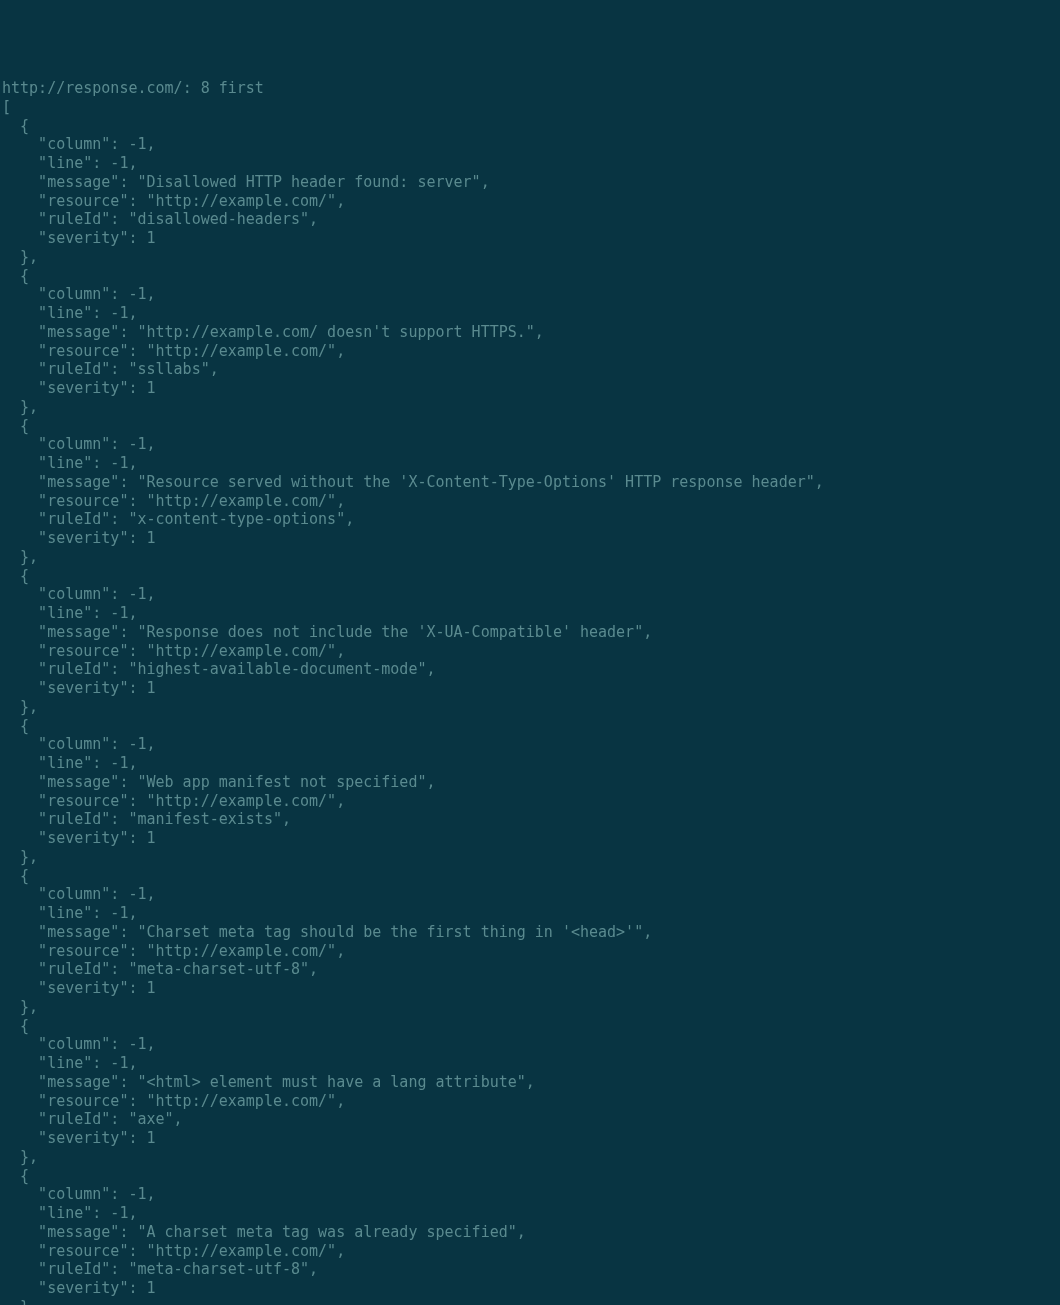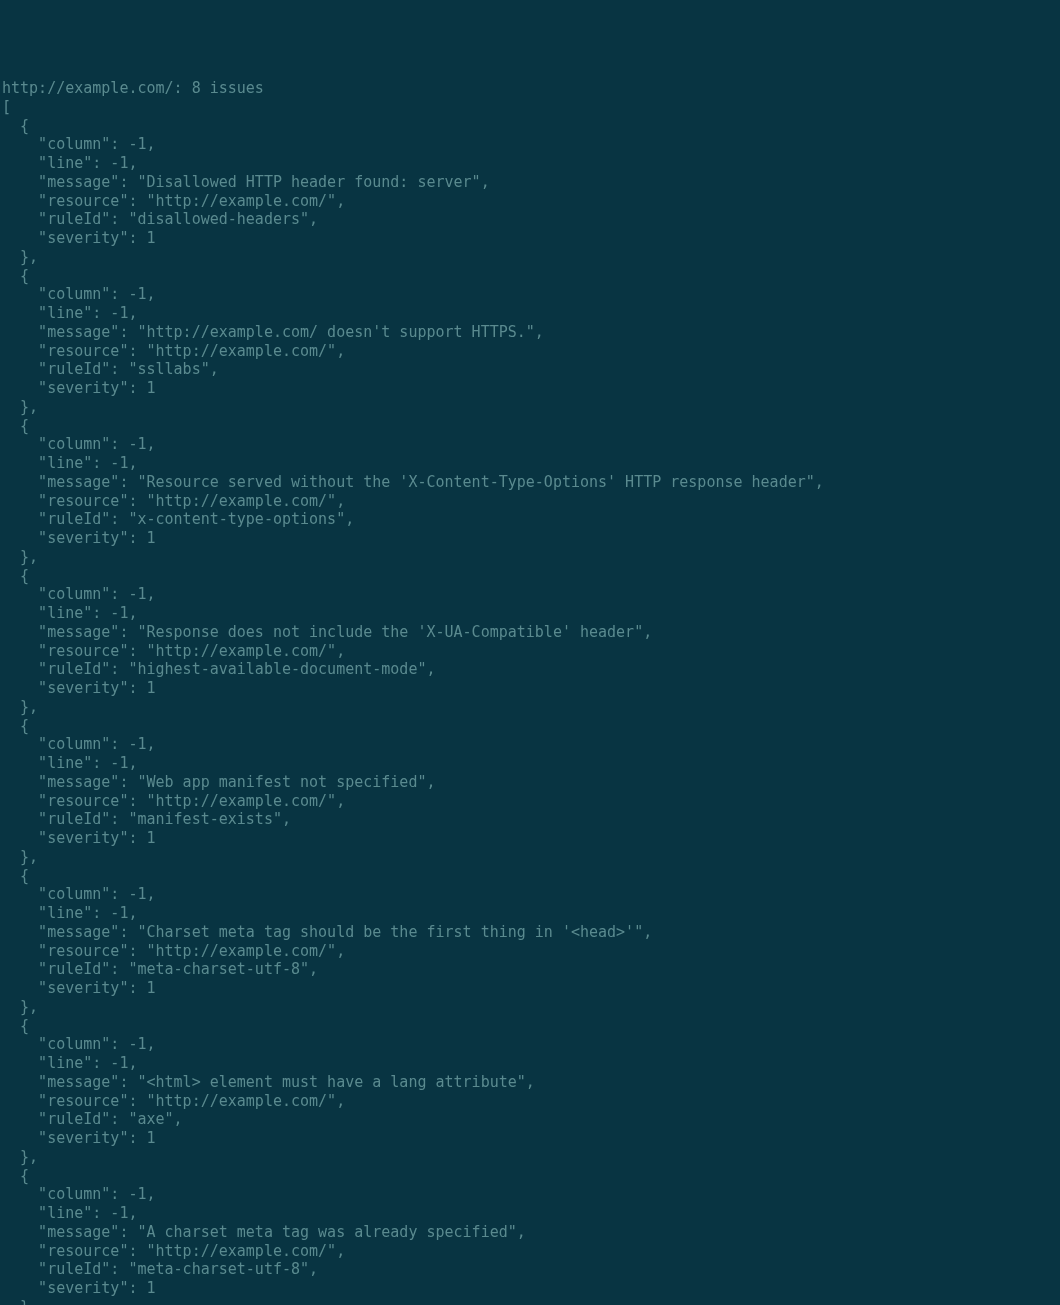--- a/index.html
+++ b/index.html
@@ -17,21 +17,21 @@
       width: 1060px;
       min-height: 1305px;
       white-space: pre;
     }
   </style>
 </head>
 <body>
 
 
 
-<div><span><span>http://example.com/</span>: <span>8</span> <span>issues</span></span>
+<div><span><span>http://response.com/</span>: <span>8</span> <span>first</span></span>
 <span>[</span>
 <span>  {
     "column": -1,
     "line": -1,
     "message": "Disallowed HTTP header found: server",
     "resource": "http://example.com/",
     "ruleId": "disallowed-headers",
     "severity": 1
   },
   {

